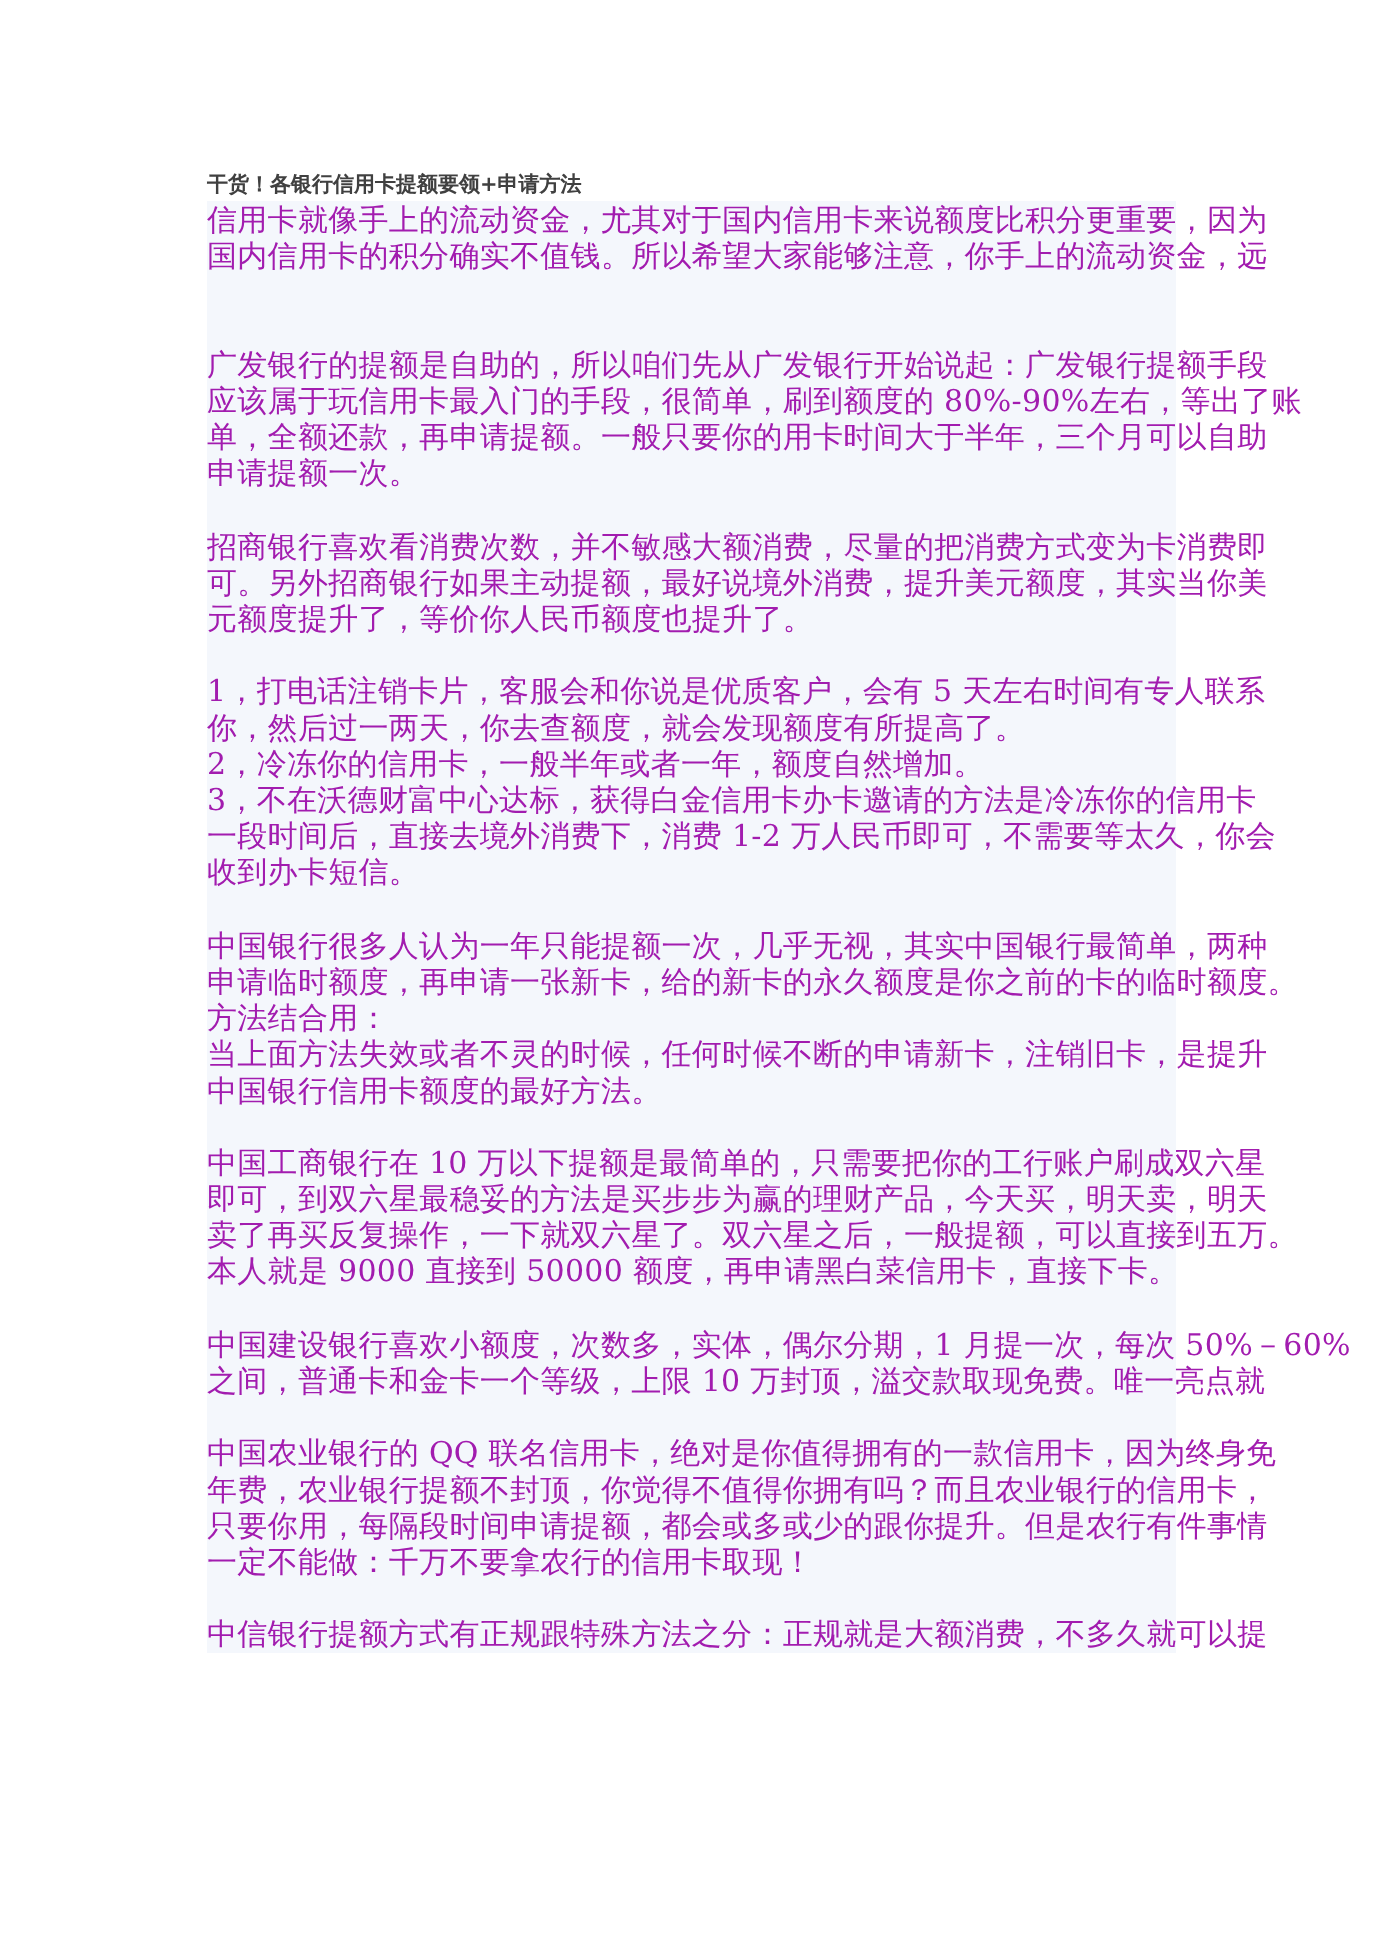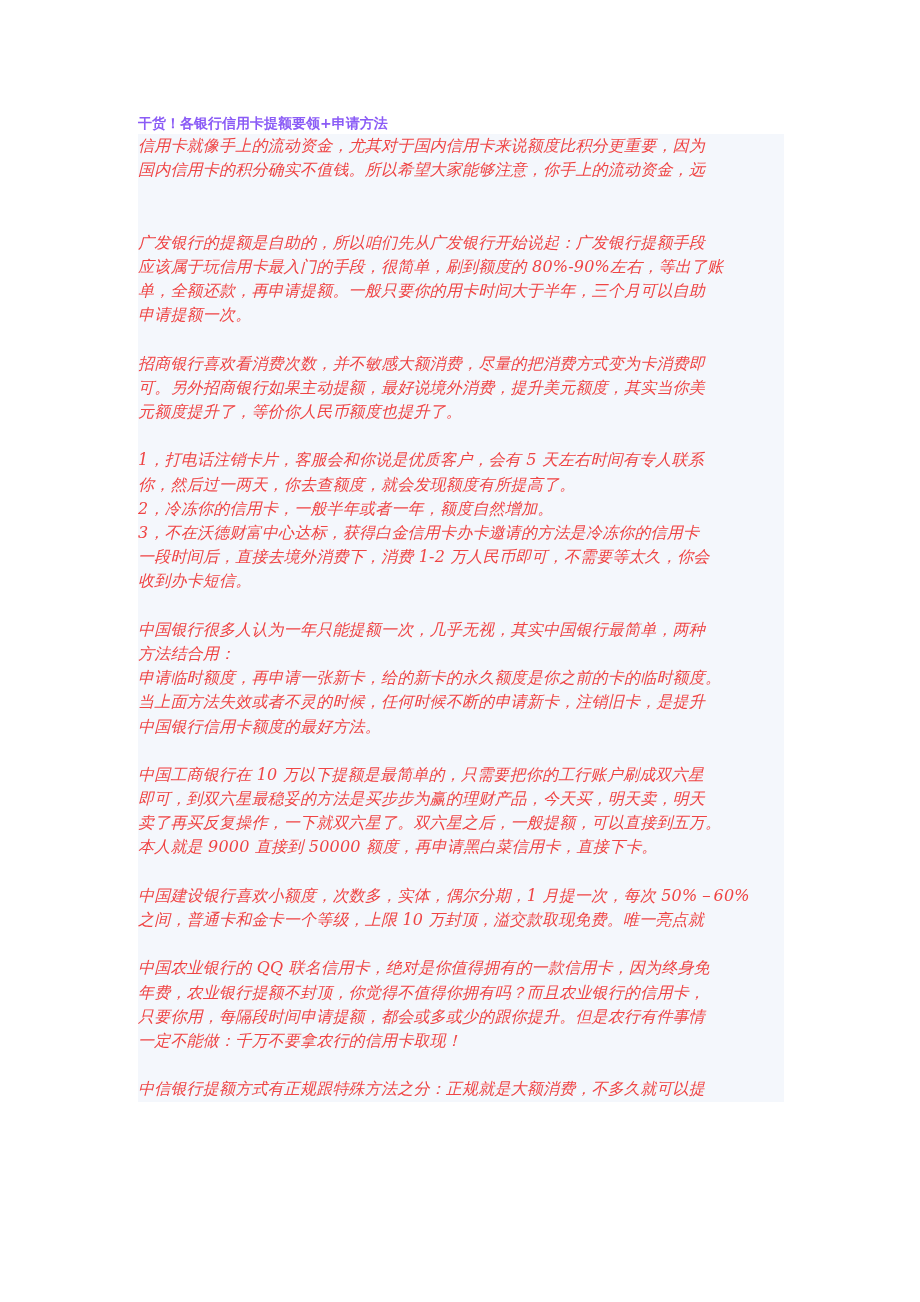--- a/index.html
+++ b/index.html
@@ -18,35 +18,34 @@
       position: absolute;
       left: 138px;
       top: 113px;
       width: 650px;
     }
     .title {
       font-family: "DejaVu Sans", "Liberation Sans", sans-serif;
       font-weight: bold;
       font-size: 14px;
       line-height: 21px;
-      color: #8b5cf6;
+      color: #404040;
       margin: 0;
       padding: 0;
       white-space: nowrap;
     }
     .content {
       background: #f4f7fc;
       width: 646px;
       padding: 0;
       margin: 0;
-      color: #ef4444;
-      font-size: 16px;
+      color: #a21caf;
+      font-size: 20px;
       line-height: 24.2px;
       letter-spacing: 0.2px;
-      font-style: italic;
     }
     .para {
       margin: 0;
       padding: 0;
     }
     .line {
       display: block;
       white-space: nowrap;
       height: 24.2px;
     }
@@ -90,22 +89,22 @@
       <span class="line">你，然后过一两天，你去查额度，就会发现额度有所提高了。</span>
       <span class="line">2，冷冻你的信用卡，一般半年或者一年，额度自然增加。</span>
       <span class="line">3，不在沃德财富中心达标，获得白金信用卡办卡邀请的方法是冷冻你的信用卡</span>
       <span class="line">一段时间后，直接去境外消费下，消费 1-2 万人民币即可，不需要等太久，你会</span>
       <span class="line">收到办卡短信。</span>
     </div>
     <span class="blank"></span>
 
     <div class="para">
       <span class="line">中国银行很多人认为一年只能提额一次，几乎无视，其实中国银行最简单，两种</span>
+      <span class="line">申请临时额度，再申请一张新卡，给的新卡的永久额度是你之前的卡的临时额度。</span>
       <span class="line">方法结合用：</span>
-      <span class="line">申请临时额度，再申请一张新卡，给的新卡的永久额度是你之前的卡的临时额度。</span>
       <span class="line">当上面方法失效或者不灵的时候，任何时候不断的申请新卡，注销旧卡，是提升</span>
       <span class="line">中国银行信用卡额度的最好方法。</span>
     </div>
     <span class="blank"></span>
 
     <div class="para">
       <span class="line">中国工商银行在 10 万以下提额是最简单的，只需要把你的工行账户刷成双六星</span>
       <span class="line">即可，到双六星最稳妥的方法是买步步为赢的理财产品，今天买，明天卖，明天</span>
       <span class="line">卖了再买反复操作，一下就双六星了。双六星之后，一般提额，可以直接到五万。</span>
       <span class="line">本人就是 9000 直接到 50000 额度，再申请黑白菜信用卡，直接下卡。</span>

